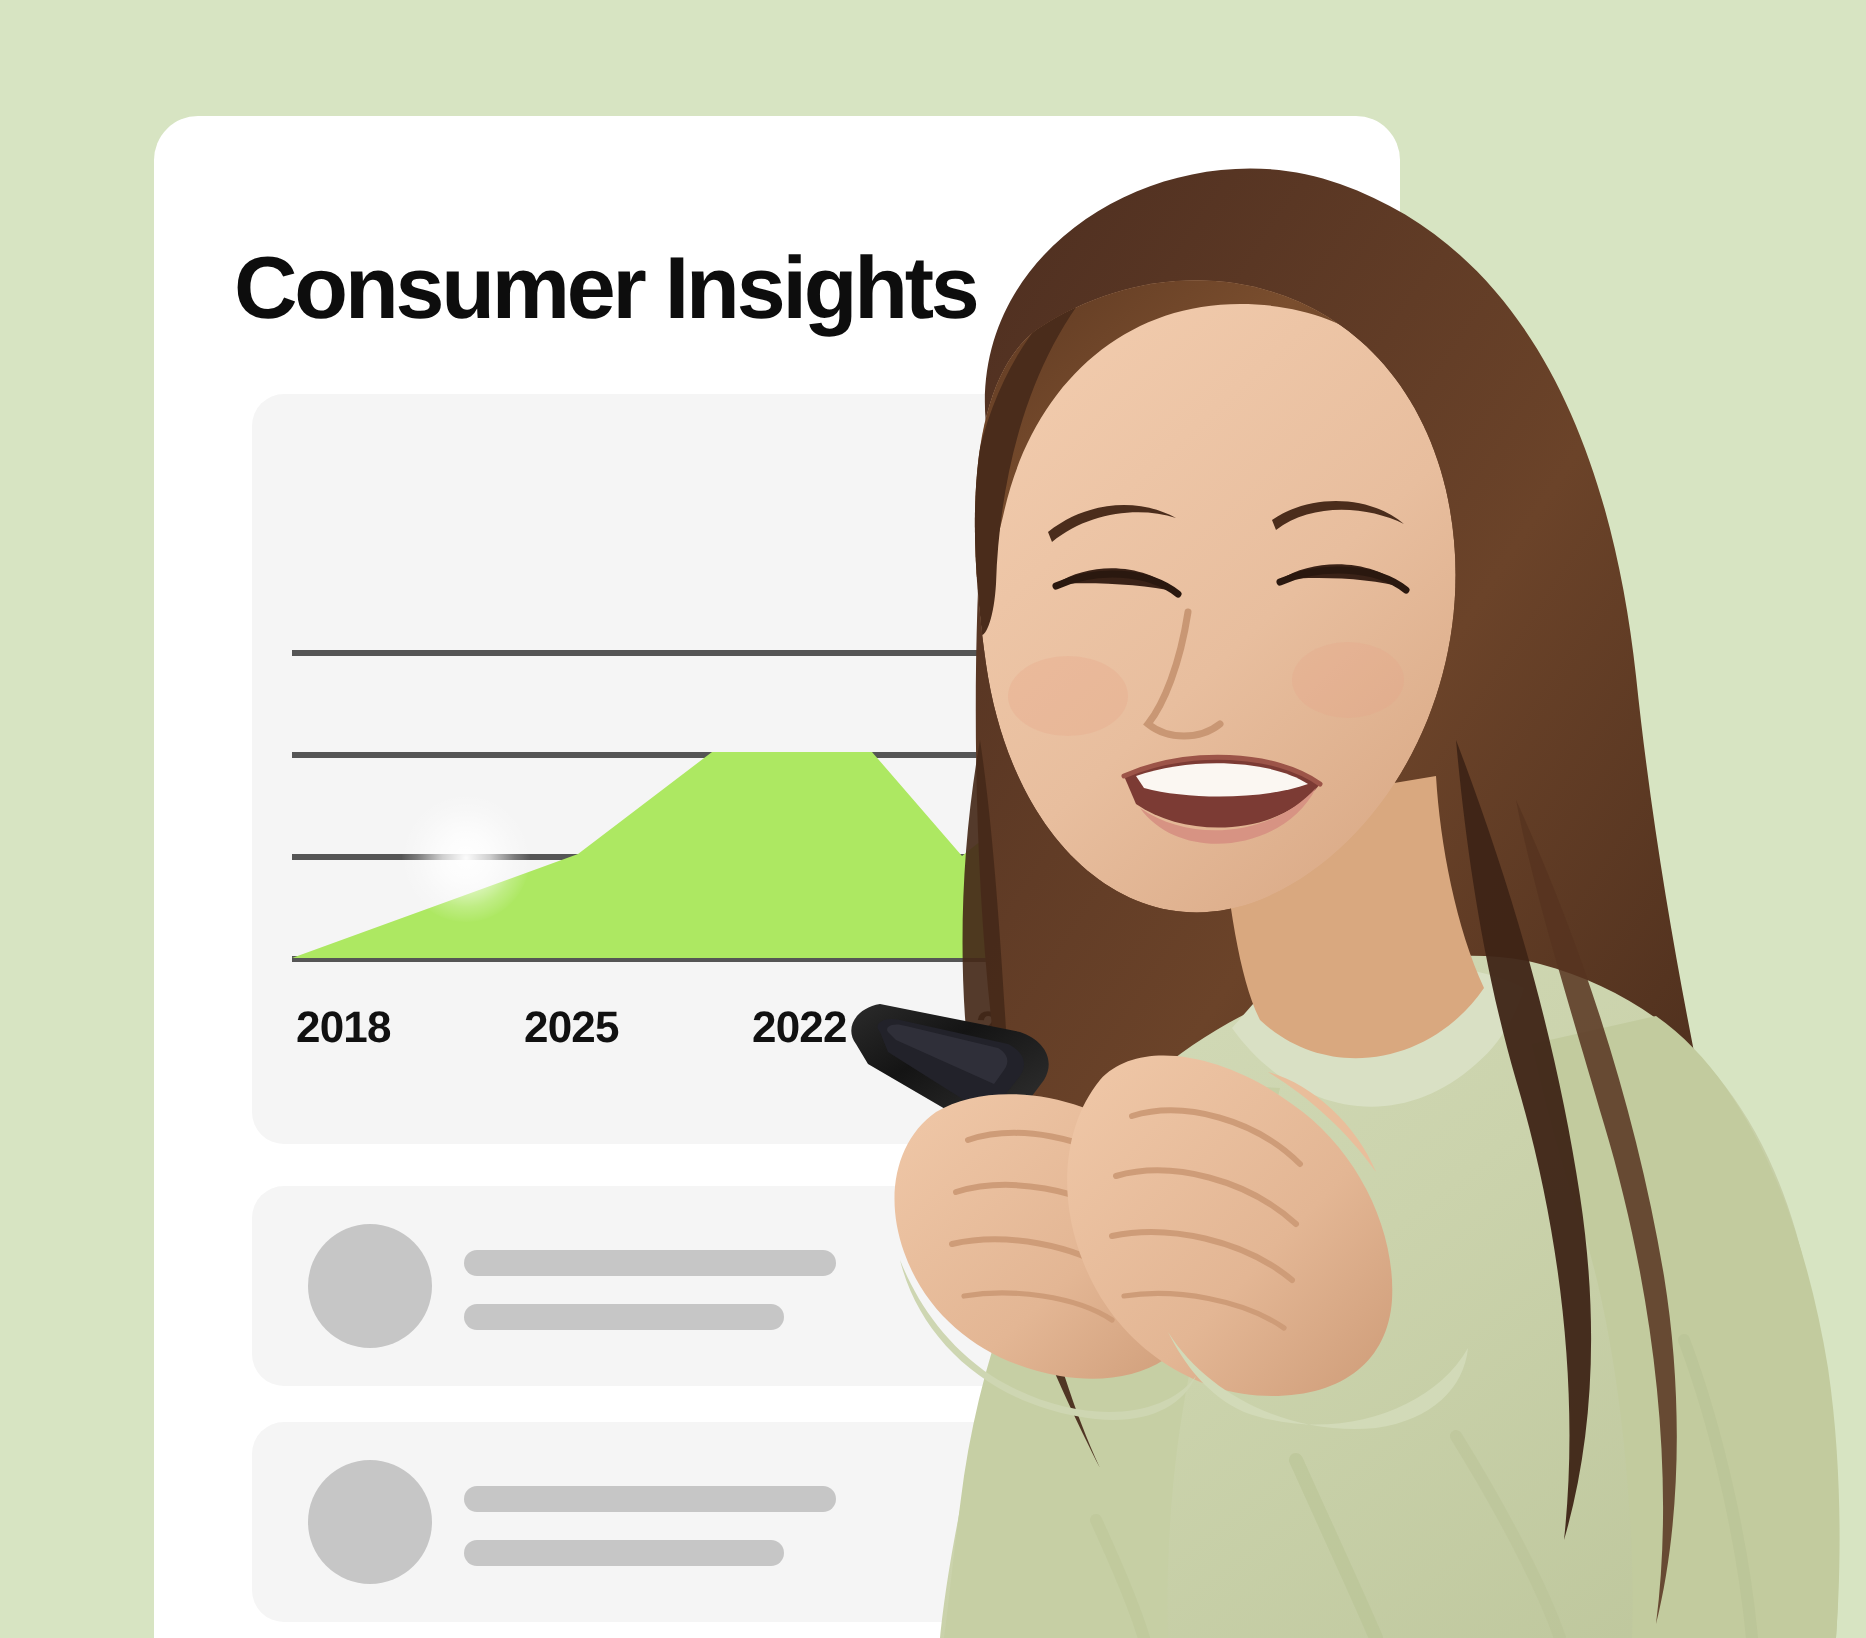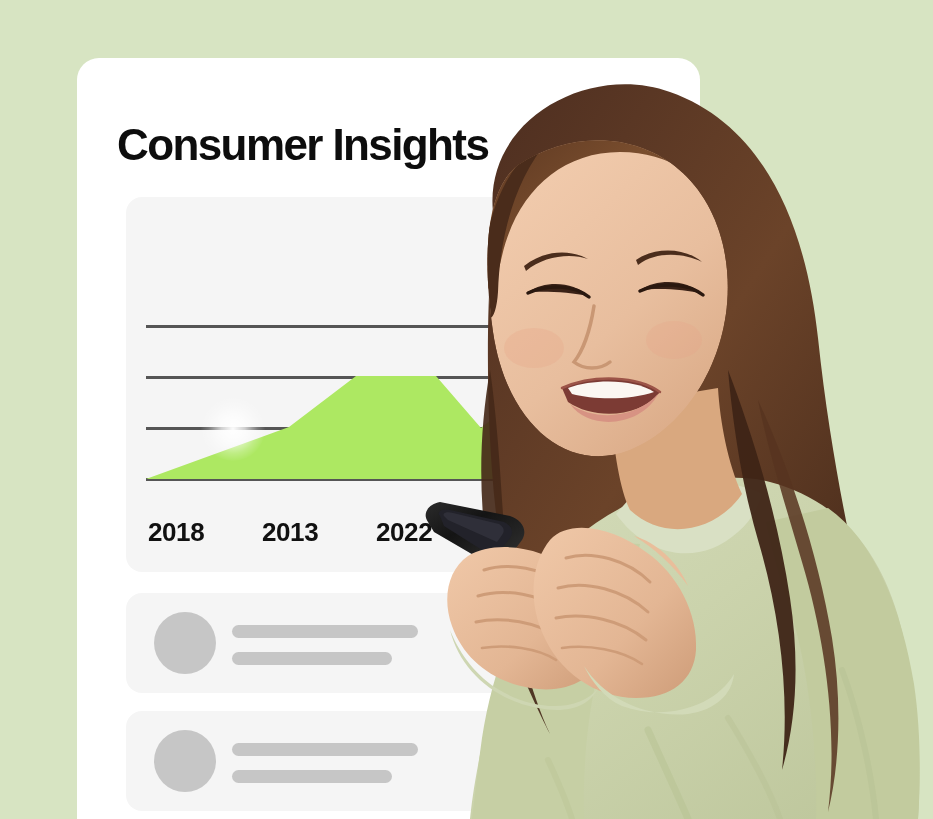--- a/index.html
+++ b/index.html
@@ -63,22 +63,22 @@
     background:radial-gradient(circle, rgba(255,255,255,0.98) 0%, rgba(255,255,255,0.72) 26%, rgba(255,255,255,0.22) 54%, rgba(255,255,255,0) 72%);
     pointer-events:none;
   }
   #x-axis {
     position:absolute;
     left:0; top:300px;
     width:554px; height:60px;
   }
   .x-tick {
     position:absolute;
-    top:20px;
-    font-size:26px;
+    top:4px;
+    font-size:22px;
     font-weight:700;
     letter-spacing:-0.4px;
     color:#111111;
     white-space:nowrap;
   }
 
   
   #skeleton-list {
     position:absolute;
     left:49px; top:535px;
@@ -135,21 +135,21 @@
 
       <svg id="chart-area-svg" viewBox="0 0 554 300" preserveAspectRatio="none">
         <polygon points="20,282 163,230 230,179 310,179 355,231 420,179 478,129 520,129 538,282" fill="#ADE862"></polygon>
       </svg>
 
       <div id="chart-glow"></div>
     </div>
 
     <div id="x-axis">
       <div class="x-tick" style="left:22px;">2018</div>
-      <div class="x-tick" style="left:136px;">2013</div>
+      <div class="x-tick" style="left:136px;">2025</div>
       <div class="x-tick" style="left:250px;">2022</div>
       <div class="x-tick" style="left:362px;">2021</div>
     </div>
 
   </div>
 
   <div id="skeleton-list">
 
     <div class="list-item">
       <div class="avatar"></div>

